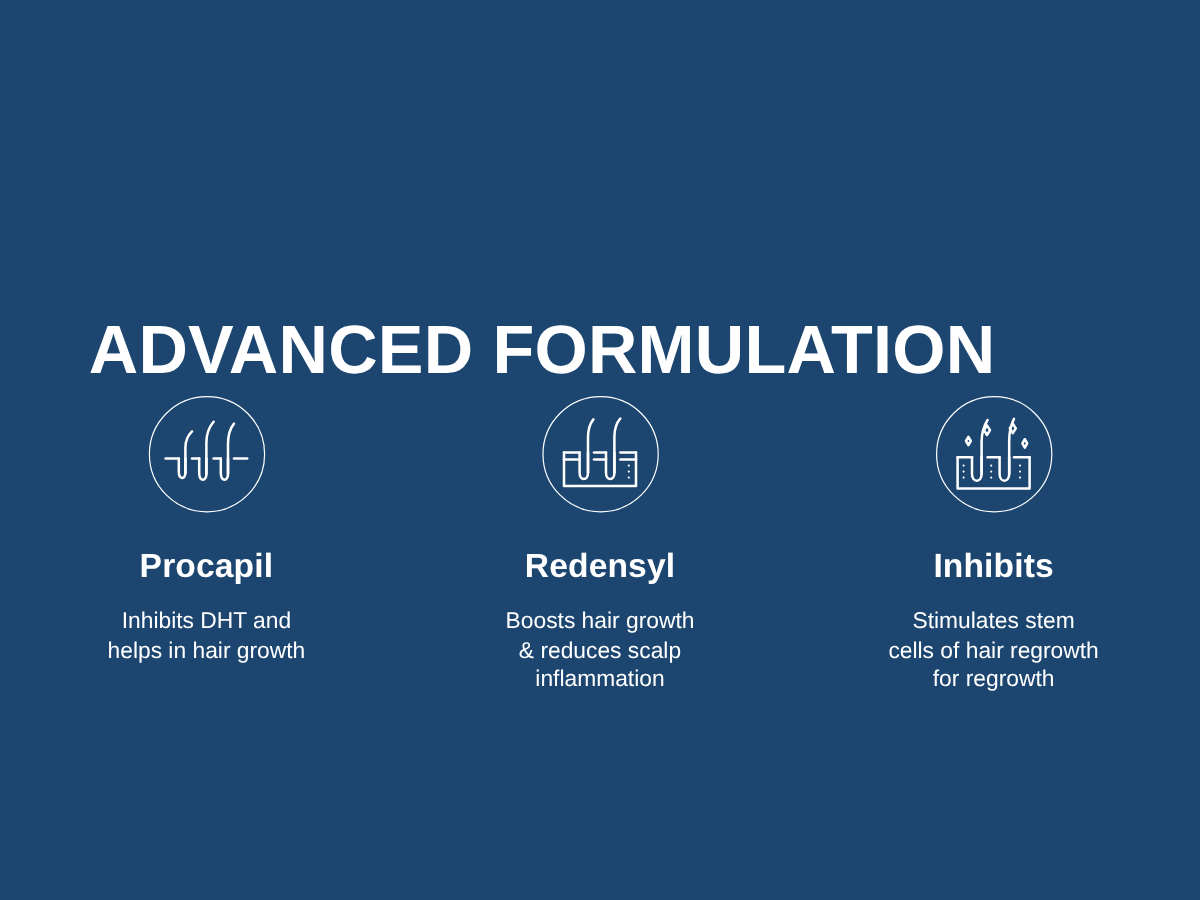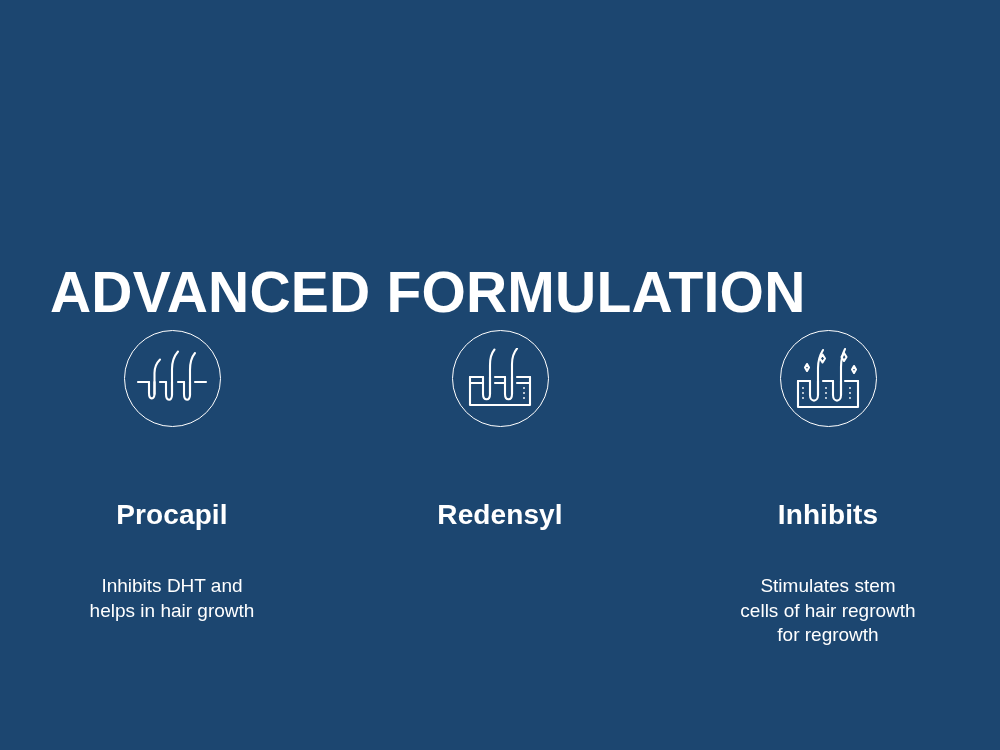--- a/index.html
+++ b/index.html
@@ -33,38 +33,38 @@
     font-size: 57px;
     font-weight: bold;
     line-height: 61px;
     letter-spacing: 0.2px;
     color: #ffffff;
     white-space: pre;
   }
 
   .headline-line {
     display: block;
+    margin-left: 24px;
   }
 
   
   .columns {
     position: absolute;
     left: 0;
     top: 330px;
     width: 1000px;
     display: flex;
     justify-content: center;
   }
 
   .column {
     width: 328px;
     display: flex;
     flex-direction: column;
     align-items: center;
-    gap: 43px;
   }
 
   .icon-circle {
     width: 97px;
     height: 97px;
     border-radius: 50%;
     border: 1.6px solid #ffffff;
     display: flex;
     align-items: center;
     justify-content: center;
@@ -79,21 +79,21 @@
     margin-top: 29px;
     font-size: 28px;
     font-weight: bold;
     line-height: 32px;
     color: #ffffff;
     text-align: center;
     letter-spacing: 0.1px;
   }
 
   .col-desc {
-    margin-top: 0;
+    margin-top: 18px;
     font-size: 19px;
     font-weight: normal;
     line-height: 24.5px;
     color: #ffffff;
     text-align: center;
     max-width: 230px;
     white-space: pre-line;
   }
 </style>
 </head>
@@ -151,20 +151,23 @@
 
           <path d="M38 29 L38 46 C38 53 45 53 45 46 L45 16 C45 8 47.5 3.5 50 0.5"></path>
           <path d="M45 29 L45 46"></path>
 
           <circle cx="57" cy="40" r="0.95" fill="#ffffff" stroke="none"></circle>
           <circle cx="57" cy="45" r="0.95" fill="#ffffff" stroke="none"></circle>
           <circle cx="57" cy="50" r="0.95" fill="#ffffff" stroke="none"></circle>
         </svg>
       </div>
       <div class="col-title">Redensyl</div>
+      <div class="col-desc">Boosts hair growth
+&amp; reduces scalp
+inflammation</div>
     </div>
 
     <div class="column">
       <div class="icon-circle">
         <svg width="72" height="66" viewBox="0 0 72 66" fill="none" stroke="#ffffff" stroke-width="2.1" stroke-linecap="round" stroke-linejoin="round">
 
           <path d="M6 35 L6 61 L66 61 L66 35"></path>
           <path d="M6 35 L18 35"></path>
           <path d="M31 35 L41 35"></path>
           <path d="M53 35 L66 35"></path>

